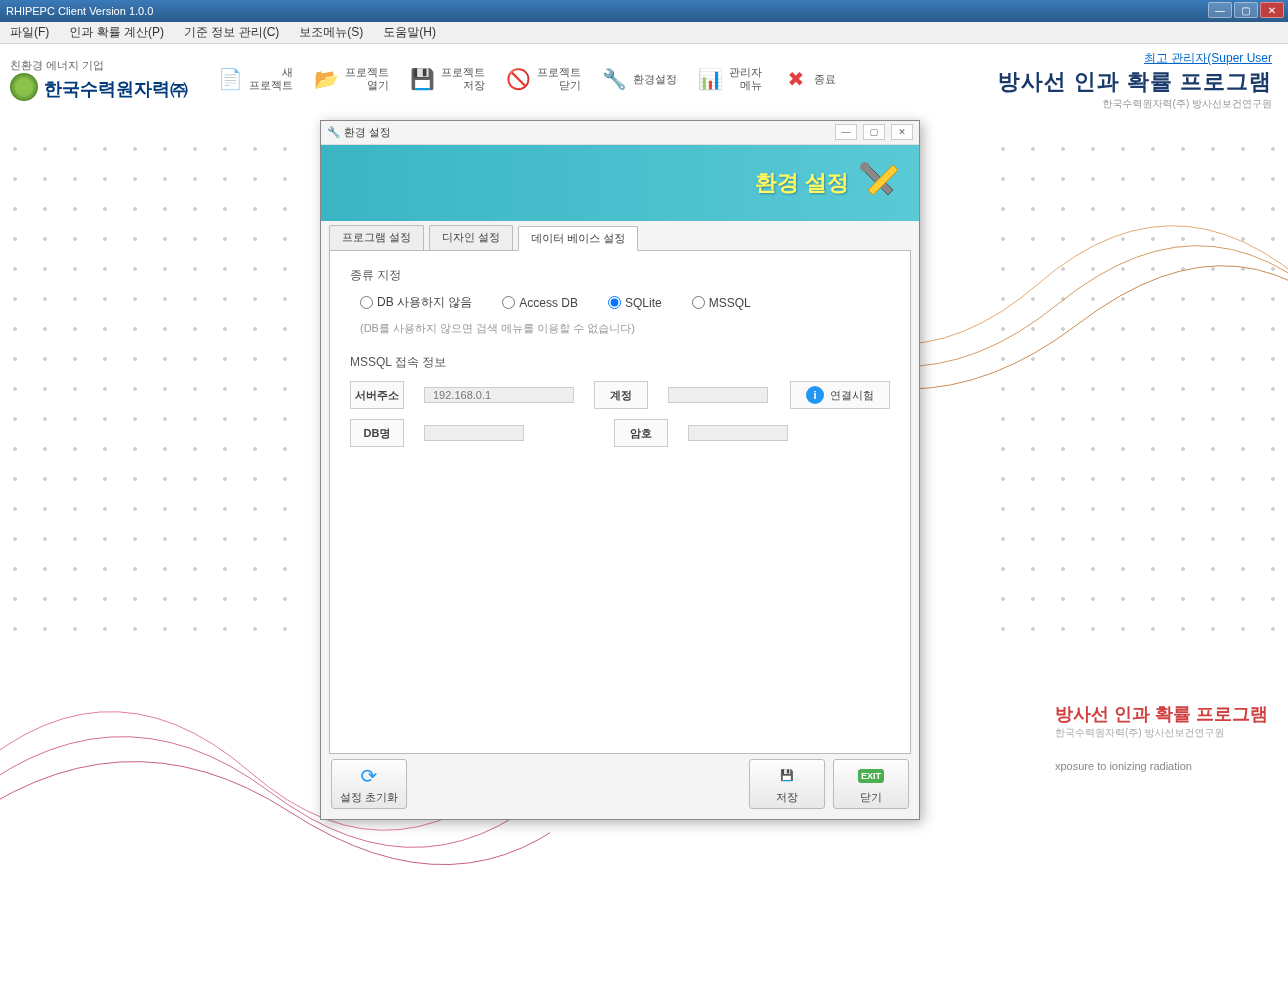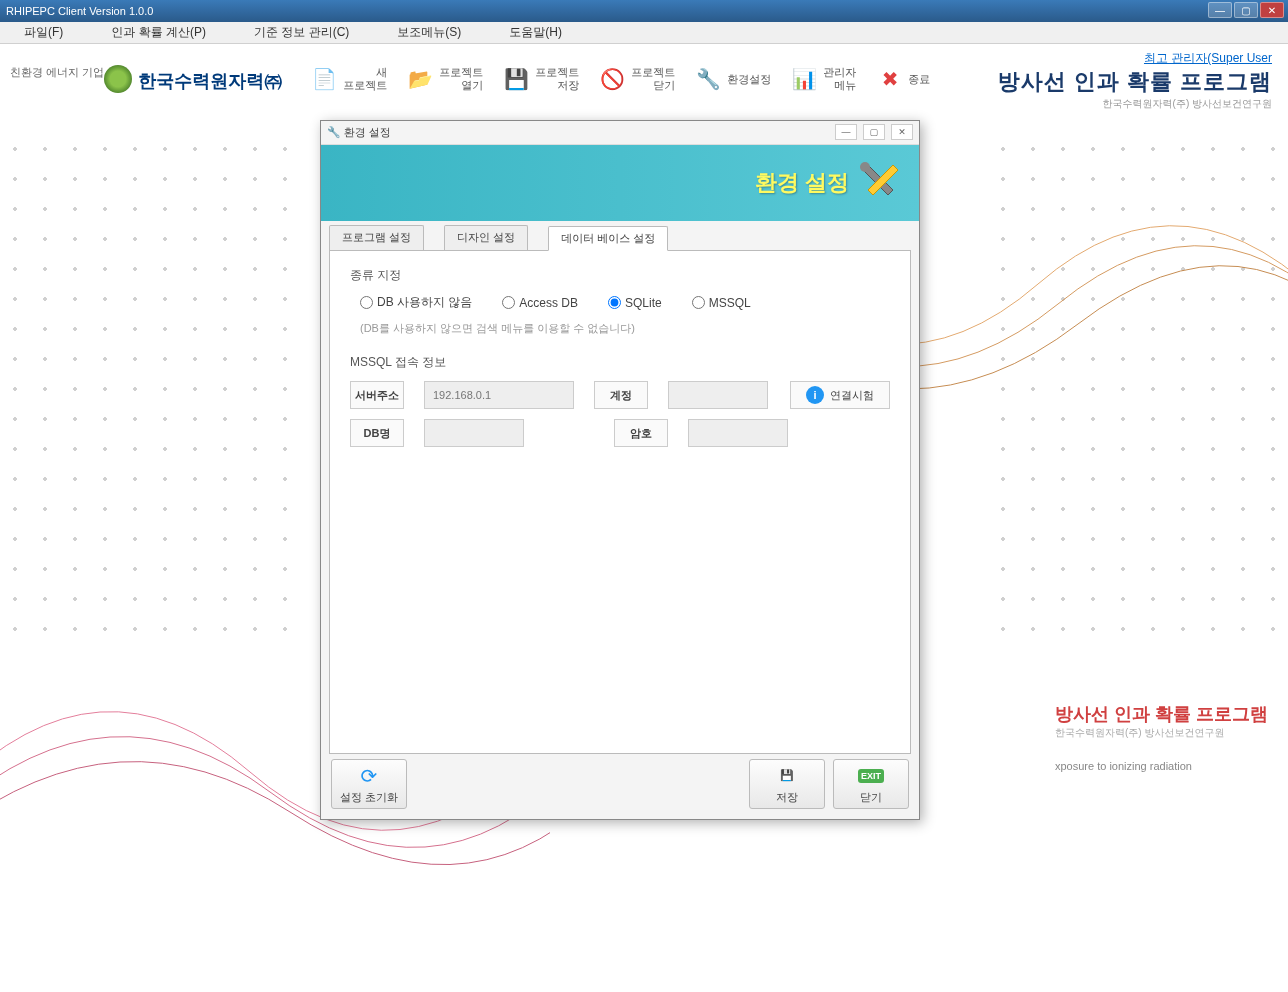--- a/index.html
+++ b/index.html
@@ -2,23 +2,23 @@
 <html><head>
 <meta charset="utf-8">
 <style>
 *{box-sizing:border-box;margin:0;padding:0;font-family:"Malgun Gothic","Segoe UI",sans-serif}
 body{width:1288px;height:992px;background:#fff;overflow:hidden;position:relative}
 .titlebar{height:22px;background:linear-gradient(#3a7ab8,#2a5a8a);color:#fff;font-size:11px;display:flex;align-items:center;padding:0 6px;position:relative}
 .titlebar-controls{position:absolute;right:4px;top:2px;display:flex;gap:2px}
 .tb-btn{width:24px;height:16px;background:rgba(255,255,255,.2);border:1px solid rgba(255,255,255,.4);border-radius:2px;display:flex;align-items:center;justify-content:center;font-size:10px;color:#fff;cursor:pointer}
 .tb-btn.close{background:#c04040}
 .menubar{height:22px;background:#f0f0f0;border-bottom:1px solid #d0d0d0;display:flex;align-items:center;font-size:12px;color:#333}
-.menubar span{padding:0 24px;cursor:pointer}
+.menubar span{padding:0 10px;cursor:pointer}
 .header{height:70px;background:#fff;display:flex;align-items:center;padding:0 10px;position:relative}
-.logo-area{display:flex;flex-direction:row;font-size:11px;color:#666}
+.logo-area{display:flex;flex-direction:column;font-size:11px;color:#666}
 .logo-main{display:flex;align-items:flex-end;gap:6px}
 .logo-circle{width:28px;height:28px;border-radius:50%;background:radial-gradient(circle,#8bc34a 40%,#558b2f 70%)}
 .logo-text{font-size:18px;font-weight:bold;color:#003a7a}
 .toolbar{display:flex;margin-left:20px;gap:2px}
 .tool-btn{display:flex;align-items:center;gap:4px;padding:4px 8px;border:1px solid transparent;cursor:pointer;font-size:12px}
 .tool-icon{width:28px;height:28px;display:flex;align-items:center;justify-content:center;font-size:20px}
 .tool-label{text-align:right;line-height:13px;font-size:11px;color:#555;white-space:pre}
 .header-right{position:absolute;right:16px;top:6px;text-align:right}
 .super-user{font-size:12px;color:#0066cc;text-decoration:underline}
 .prog-title{font-size:22px;font-weight:bold;color:#1a3a6a;letter-spacing:1px}
@@ -27,32 +27,32 @@
 .bg-deco{position:absolute;inset:0;pointer-events:none}
 .dots{position:absolute;width:300px;height:500px;background-image:radial-gradient(#d0d0d0 2px,transparent 2px);background-size:30px 30px}
 .wave{position:absolute;opacity:.9}
 .dialog{position:absolute;left:320px;top:120px;width:600px;height:700px;background:#f4f4f4;border:1px solid #888;box-shadow:3px 3px 12px rgba(0,0,0,.3)}
 .dlg-title{height:24px;background:#f4f4f4;border-bottom:1px solid #ddd;display:flex;align-items:center;padding:0 6px;font-size:11px;color:#444;position:relative}
 .dlg-controls{position:absolute;right:6px;top:3px;display:flex;gap:6px}
 .dlg-cbtn{width:22px;height:16px;border:1px solid #ccc;background:#fff;font-size:9px;display:flex;align-items:center;justify-content:center;cursor:pointer;color:#666}
 .dlg-banner{height:76px;background:linear-gradient(90deg,#3ab5c4,#5ac9d6);position:relative;display:flex;align-items:center;justify-content:flex-end;padding-right:70px}
 .dlg-banner-title{font-size:22px;font-weight:bold;color:#fffa60;text-shadow:1px 1px 2px rgba(0,0,0,.3)}
 .wrench-icon{position:absolute;right:10px;top:10px;width:56px;height:56px}
-.tabs{display:flex;padding:4px 8px 0 8px;gap:20px;background:#f4f4f4}
+.tabs{display:flex;padding:4px 8px 0 8px;gap:5px;background:#f4f4f4}
 .tab{padding:4px 12px;font-size:11px;color:#444;border:1px solid #bbb;border-bottom:none;background:#eee;cursor:pointer;border-radius:2px 2px 0 0}
 .tab.active{background:#fff;border-bottom:1px solid #fff;position:relative;top:1px}
 .tab-body{margin:0 8px 8px 8px;background:#fff;border:1px solid #bbb;padding:16px 20px;height:504px;font-size:12px;color:#444}
 .section-label{font-size:12px;color:#555;margin-bottom:10px}
 .radio-row{display:flex;gap:30px;margin-bottom:10px;padding-left:10px}
 .radio-item{display:flex;align-items:center;gap:4px;cursor:pointer}
 .radio-item input{cursor:pointer}
 .hint{font-size:11px;color:#999;margin-left:10px;margin-bottom:18px}
 .form-row{display:flex;gap:20px;margin-bottom:10px;align-items:center}
 .field-label{width:54px;height:28px;border:1px solid #ccc;background:#fafafa;display:flex;align-items:center;justify-content:center;font-size:11px;font-weight:bold}
-.field-input{width:150px;height:28px;border:1px solid #ccc;background:#eee;padding:0 8px;font-size:11px;color:#777}
+.field-input{width:150px;height:16px;border:1px solid #ccc;background:#eee;padding:0 8px;font-size:11px;color:#777}
 .test-btn{width:100px;height:28px;border:1px solid #ccc;background:#fafafa;display:flex;align-items:center;justify-content:center;gap:6px;font-size:11px;cursor:pointer;margin-left:auto}
 .info-icon{width:18px;height:18px;border-radius:50%;background:#2196f3;color:#fff;display:flex;align-items:center;justify-content:center;font-size:11px;font-weight:bold}
 .dlg-footer{position:absolute;bottom:10px;left:10px;right:10px;display:flex}
 .ftr-btn{width:76px;height:50px;border:1px solid #bbb;background:linear-gradient(#fdfdfd,#e8e8e8);display:flex;flex-direction:column;align-items:center;justify-content:center;gap:2px;font-size:11px;color:#444;cursor:pointer;border-radius:3px}
 .ftr-spacer{flex:1}
 .ftr-icon{width:24px;height:24px;display:flex;align-items:center;justify-content:center}
 .brand-box{position:absolute;right:20px;bottom:220px;text-align:left}
 .brand-title{font-size:18px;font-weight:bold;color:#d04040}
 .brand-sub{font-size:10px;color:#aaa}
 .brand-en{font-size:11px;color:#888;margin-top:20px}

